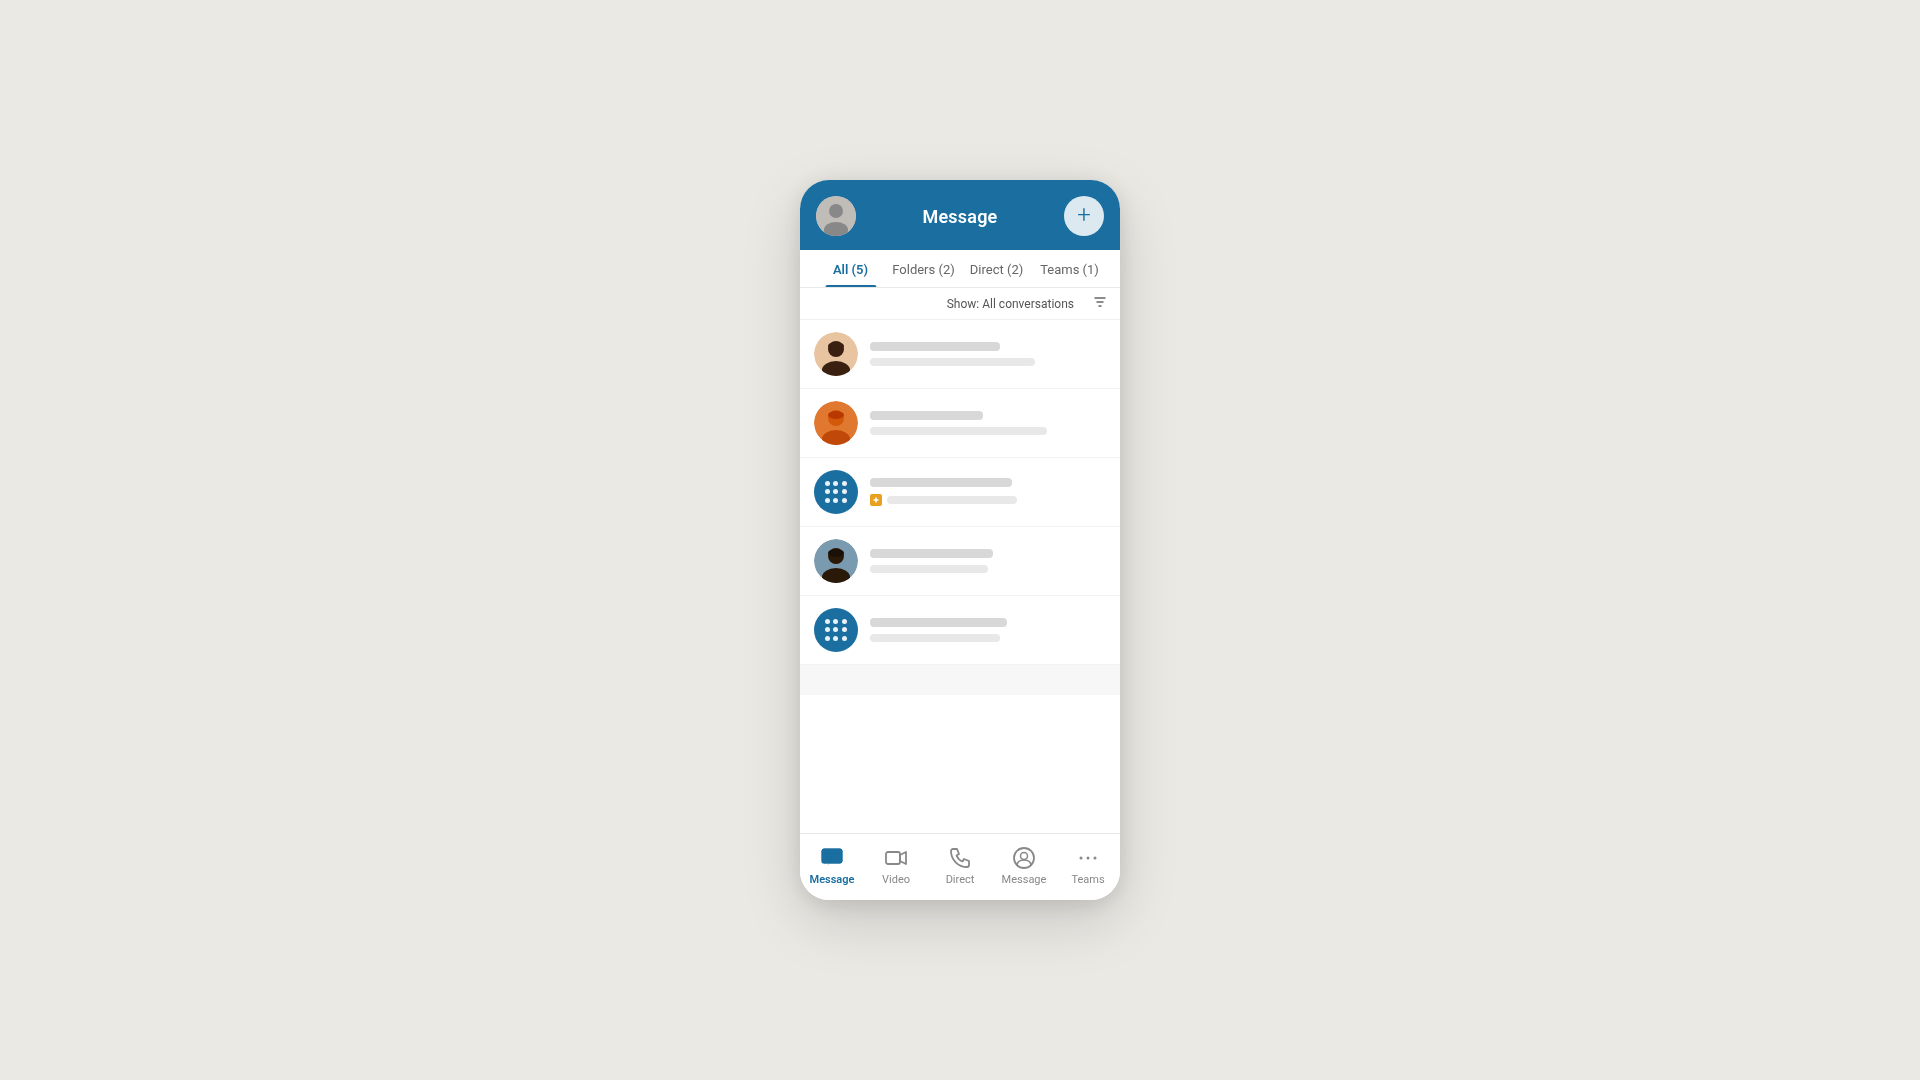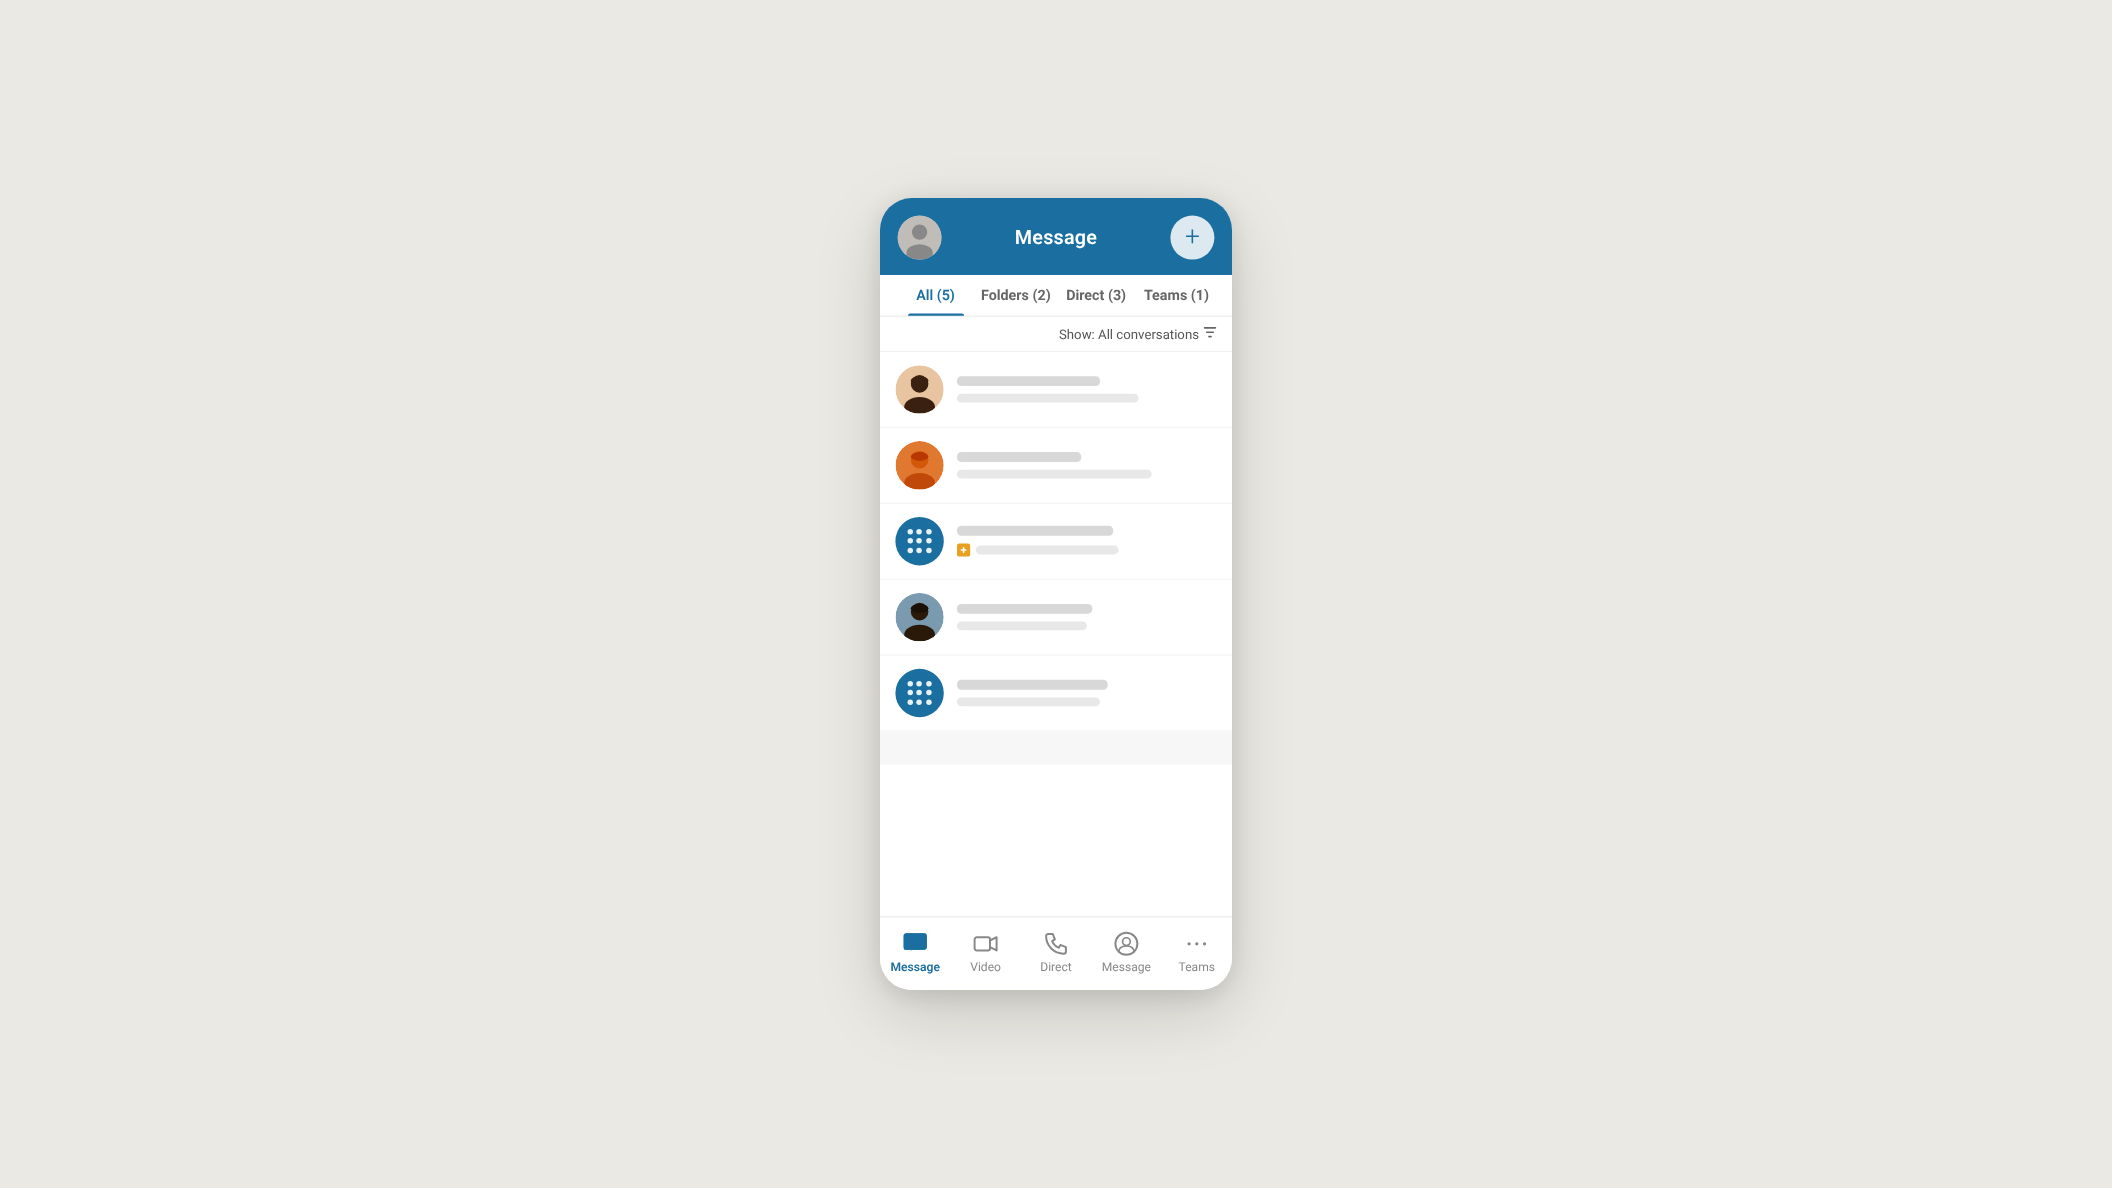--- a/index.html
+++ b/index.html
@@ -89,21 +89,20 @@
 
     .tab {
       flex: 1;
       text-align: center;
       padding: 12px 4px 10px;
       font-size: 13px;
       color: #666;
       cursor: pointer;
       position: relative;
       white-space: nowrap;
-      font-weight: bold;
     }
 
     .tab.active {
       color: #1a6fa0;
       font-weight: 600;
     }
 
     .tab.active::after {
       content: '';
       position: absolute;
@@ -118,20 +117,21 @@
 
     
     .filter-bar {
       display: flex;
       justify-content: flex-end;
       align-items: center;
       padding: 8px 14px;
       background: #fff;
       border-bottom: 1px solid #f0f0f0;
       flex-shrink: 0;
+      gap: 16px;
     }
 
     .filter-text {
       font-size: 12px;
       color: #555;
     }
 
     .filter-icon {
       margin-left: 4px;
       color: #777;
@@ -293,21 +293,21 @@
   </div>
 
   <div class="tabs">
     <div class="tab active">
       <span>All (5)</span>
     </div>
     <div class="tab">
       <span>Folders (2)</span>
     </div>
     <div class="tab">
-      <span>Direct (3)</span>
+      <span>Direct (2)</span>
     </div>
     <div class="tab">
       <span>Teams (1)</span>
     </div>
   </div>
 
   <div class="filter-bar">
     <span class="filter-text">Show: All conversations</span>
     <span class="filter-icon">
       <svg width="12" height="12" viewBox="0 0 12 12" fill="none">

